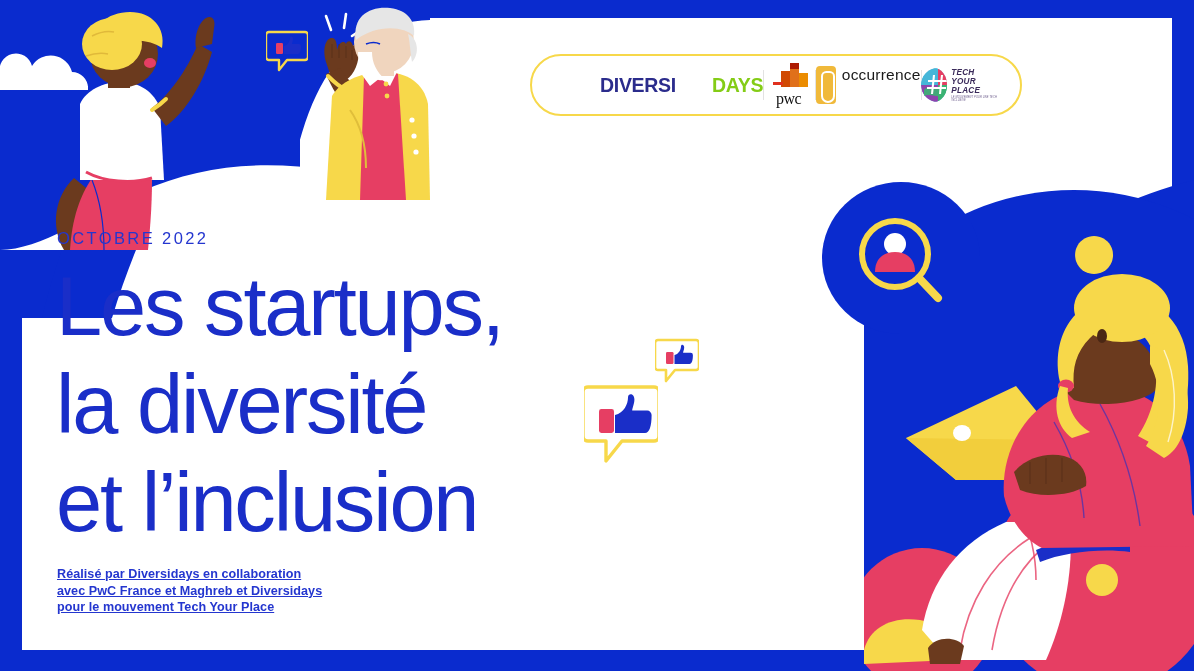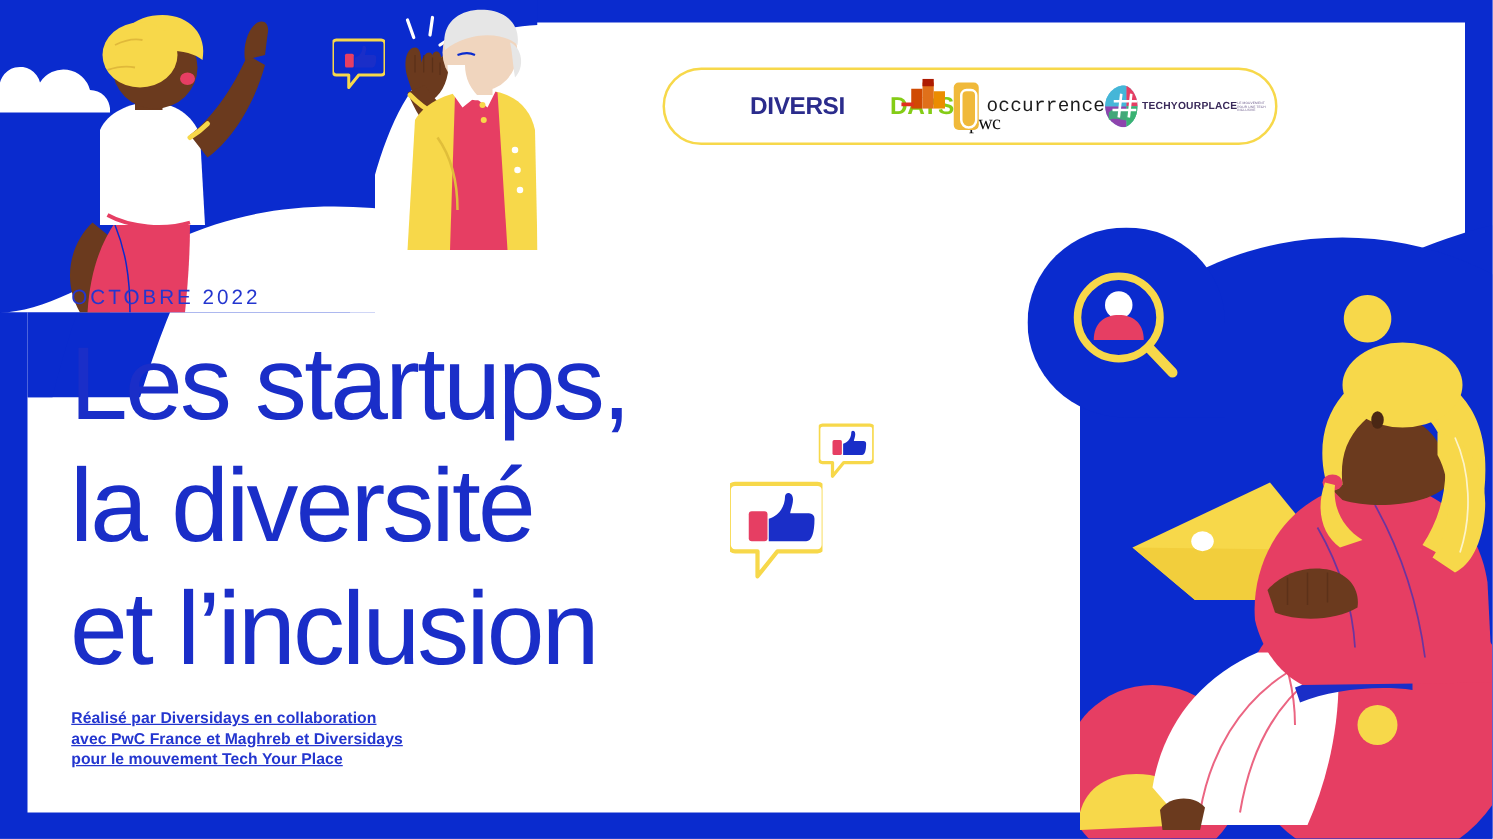--- a/index.html
+++ b/index.html
@@ -40,21 +40,21 @@
   .logo-sep{width:1px;height:30px;background:#E2E2E2;}
 
   .diversidays{font-weight:bold;font-size:19.5px;letter-spacing:-0.3px;white-space:nowrap;}
   .diversidays .dv{color:#2B2C8C;margin-left:46px;}
   .diversidays .dy{color:#84cc16;padding-left:36px;}
 
   .pwc{position:relative;width:66px;height:44px;}
   .pwc-word{position:absolute;left:12px;bottom:-1px;font-family:"Liberation Serif", serif;font-weight:normal;font-size:16px;color:#111;letter-spacing:-0.5px;}
   .pwc-bars{position:absolute;right:2px;top:0;width:40px;height:24px;}
 
-  .occ{display:flex;align-items:center;gap:6px;font-family:Liberation Mono, monospace;}
+  .occ{display:flex;align-items:flex-start;gap:6px;}
   .occ-mark{width:20px;height:38px;background:#F0B93A;border-radius:4px;position:relative;}
   .occ-mark:after{
     content:"";position:absolute;left:5px;top:5px;width:10px;height:28px;
     border:2px solid #FFFFFF;border-radius:6px 6px 8px 8px;border-top-color:#FFF;
   }
   .occ-word{font-size:15.5px;color:#1A1A1A;letter-spacing:0.2px;}
 
   .typ{display:flex;align-items:center;gap:4px;}
   .typ-circle{width:34px;height:34px;border-radius:50%;position:relative;overflow:hidden;}
   .typ-text{font-size:8.2px;line-height:9px;font-weight:bold;color:#3A2A5A;letter-spacing:0.2px;}
@@ -225,21 +225,21 @@
           <path d="M0,17 A17,17 0 0 1 17,0 L17,17 Z" fill="#45B6D8"></path>
           <path d="M3,22 C10,14 22,26 31,17 L31,26 C22,33 10,24 3,28 Z" fill="#3BB273" opacity=".9"></path>
           <g stroke="#FFFFFF" stroke-width="2.1">
             <line x1="13" y1="7" x2="11" y2="26"></line>
             <line x1="21" y1="7" x2="19" y2="26"></line>
             <line x1="7" y1="13" x2="26" y2="13"></line>
             <line x1="6" y1="20" x2="25" y2="20"></line>
           </g>
         </svg>
       </span>
-      <span style="display:flex;flex-direction:row;">
+      <span style="display:flex;flex-direction:column;font-style:italic;">
         <span class="typ-text">TECH</span>
         <span class="typ-text">YOUR</span>
         <span class="typ-text">PLACE</span>
         <span class="typ-sub">LE MOUVEMENT POUR UNE TECH INCLUSIVE</span>
       </span>
     </div>
   </div>
 
   <svg class="search-pin" viewBox="0 0 158 152">
     <path d="M79,0 A79,76 0 0 1 158,76 L158,152 L79,152 A79,76 0 0 1 79,0 Z" fill="#0A2BCE"></path>

